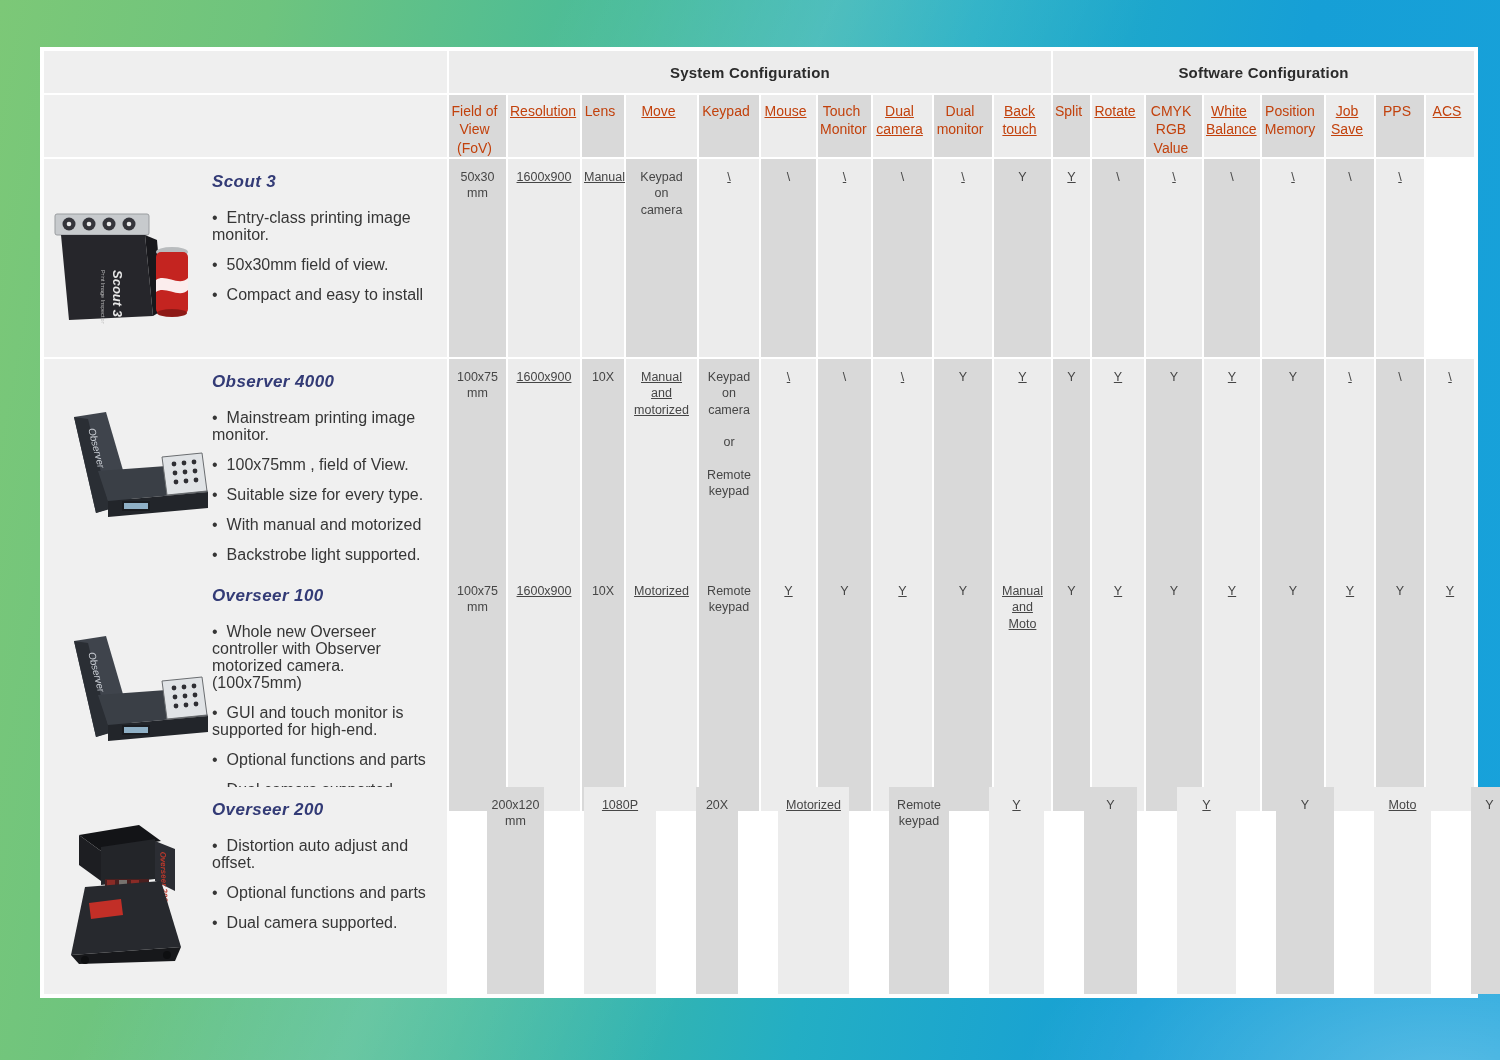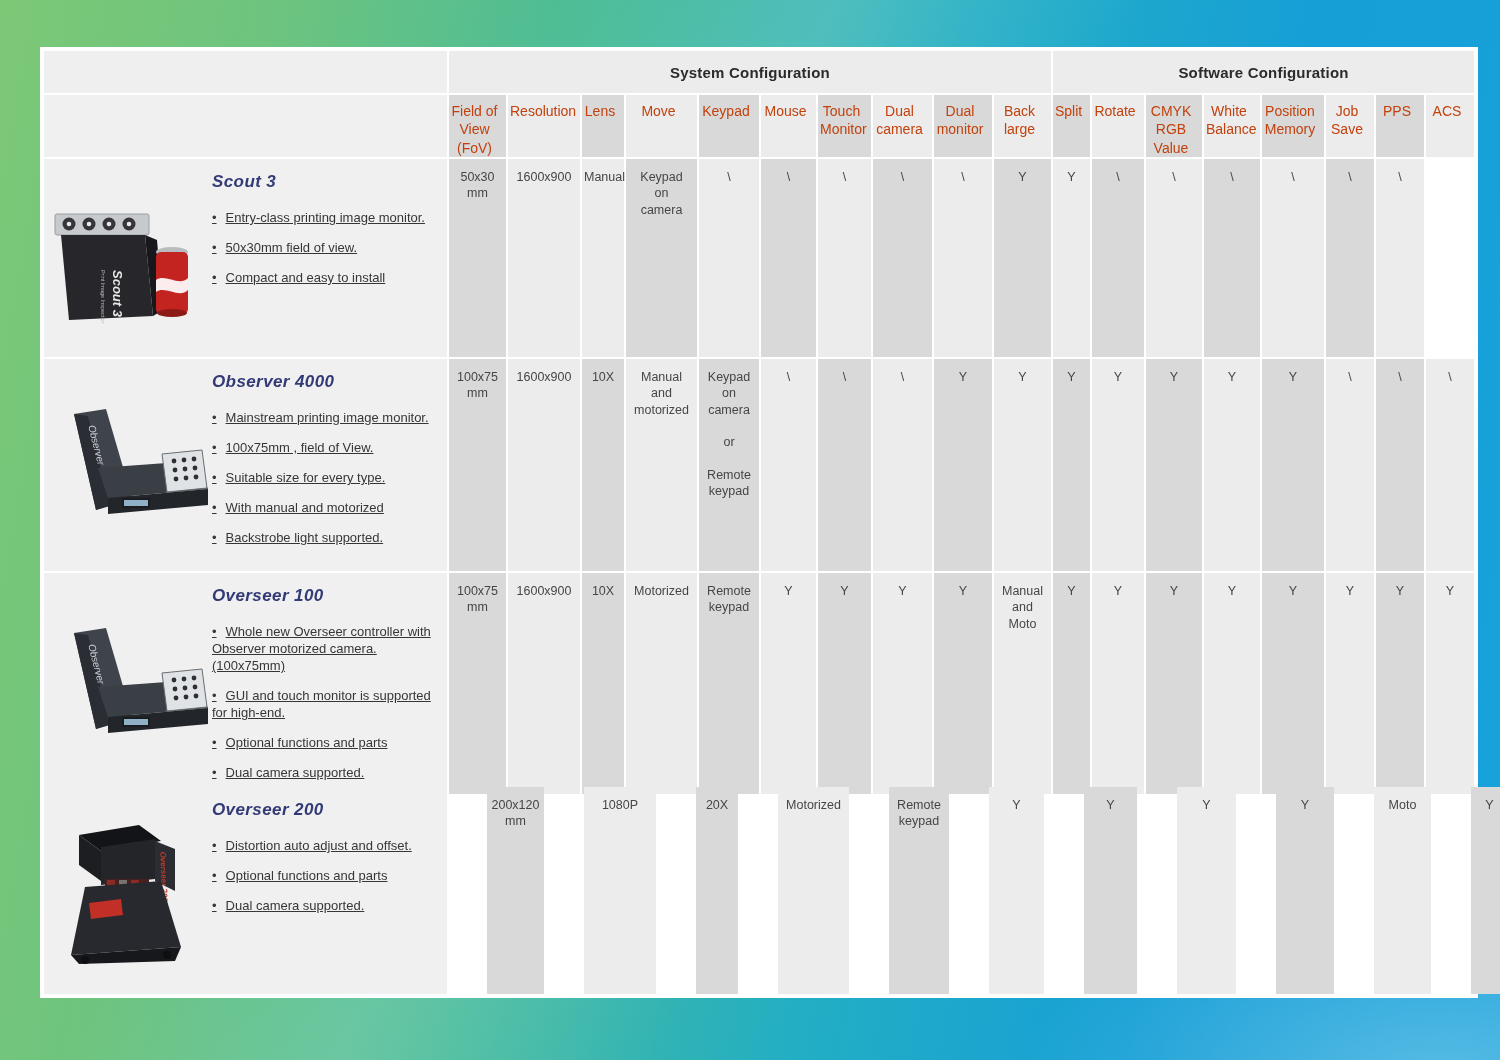--- a/index.html
+++ b/index.html
@@ -29,38 +29,38 @@
     grid-template-columns:403px 57px 72px 42px 71px 60px 55px 53px 59px 58px 57px 37px 52px 56px 56px 62px 48px 48px 48px; }
   .r-top  { height:42px; }
   .r-hdr  { height:62px; }
   .r-p0   { height:198px; }
   .r-p1   { height:212px; }
   .r-p2   { height:212px; }
   .r-p3   { height:207px;gap:40px; }
 
   .cell       { background:#ececec; }
   .cell.dark  { background:#d9d9d9; }
-  .cell.light { background:#ececec; }
+  .cell.light { background:#ececec;text-decoration:underline; }
   .prodcell   { background:#f0f0f0; }
 
   .band-blank { grid-column:1; background:#efefef; }
   .band-sys   { grid-column:2 / span 10; }
   .band-soft  { grid-column:12 / span 8; }
   .band       { display:flex; align-items:center; justify-content:center;
                 font-size:15px; font-weight:bold; color:#2b2b2b; letter-spacing:.2px;text-align:center; }
 
   .hcell { padding:7px 8px 0 2px; text-align:center; font-size:14px; line-height:1.32; color:#c2410c; }
   .vcell { padding:10px 2px 0 2px; text-align:center; font-size:12.5px; line-height:1.3; color:#464646; white-space:pre-line; }
 
   .prodcell { display:flex; flex-direction:row; position:relative; }
   .img-zone { width:168px; flex:0 0 168px; display:flex; align-items:center; justify-content:center; }
   .txt-zone { flex:1; padding:13px 10px 0 0; }
   .p-title  { font-size:17px; font-weight:bold; font-style:italic; color:#333b76; letter-spacing:.4px; }
   .bullets  { list-style:none; margin-top:17px; }
-  .bullets li { font-size:13px; color:#363636; line-height:17px; margin-bottom:13px;text-decoration:underline; }
+  .bullets li { font-size:16px; color:#363636; line-height:17px; margin-bottom:13px; }
   .bullets .dot { margin-right:9px; color:#363636; }
 </style>
 </head>
 <body>
 
 <div class="page">
   <div class="sheen-top"></div>
   <div class="sheen-bottom"></div>
 
   <div class="sheet">
@@ -75,21 +75,21 @@
       <div class="cell prodcell"></div>
     <div class="cell hcell dark">Field of View (FoV)</div>
         <div class="cell hcell light">Resolution</div>
         <div class="cell hcell dark">Lens</div>
         <div class="cell hcell light">Move</div>
         <div class="cell hcell dark">Keypad</div>
         <div class="cell hcell light">Mouse</div>
         <div class="cell hcell dark">Touch Monitor</div>
         <div class="cell hcell light">Dual camera</div>
         <div class="cell hcell dark">Dual monitor</div>
-        <div class="cell hcell light">Back large</div>
+        <div class="cell hcell light">Back touch</div>
         <div class="cell hcell dark">Split</div>
         <div class="cell hcell light">Rotate</div>
         <div class="cell hcell dark">CMYK RGB Value</div>
         <div class="cell hcell light">White Balance</div>
         <div class="cell hcell dark">Position Memory</div>
         <div class="cell hcell light">Job Save</div>
         <div class="cell hcell dark">PPS</div>
         <div class="cell hcell light">ACS</div>
       </div>
 

